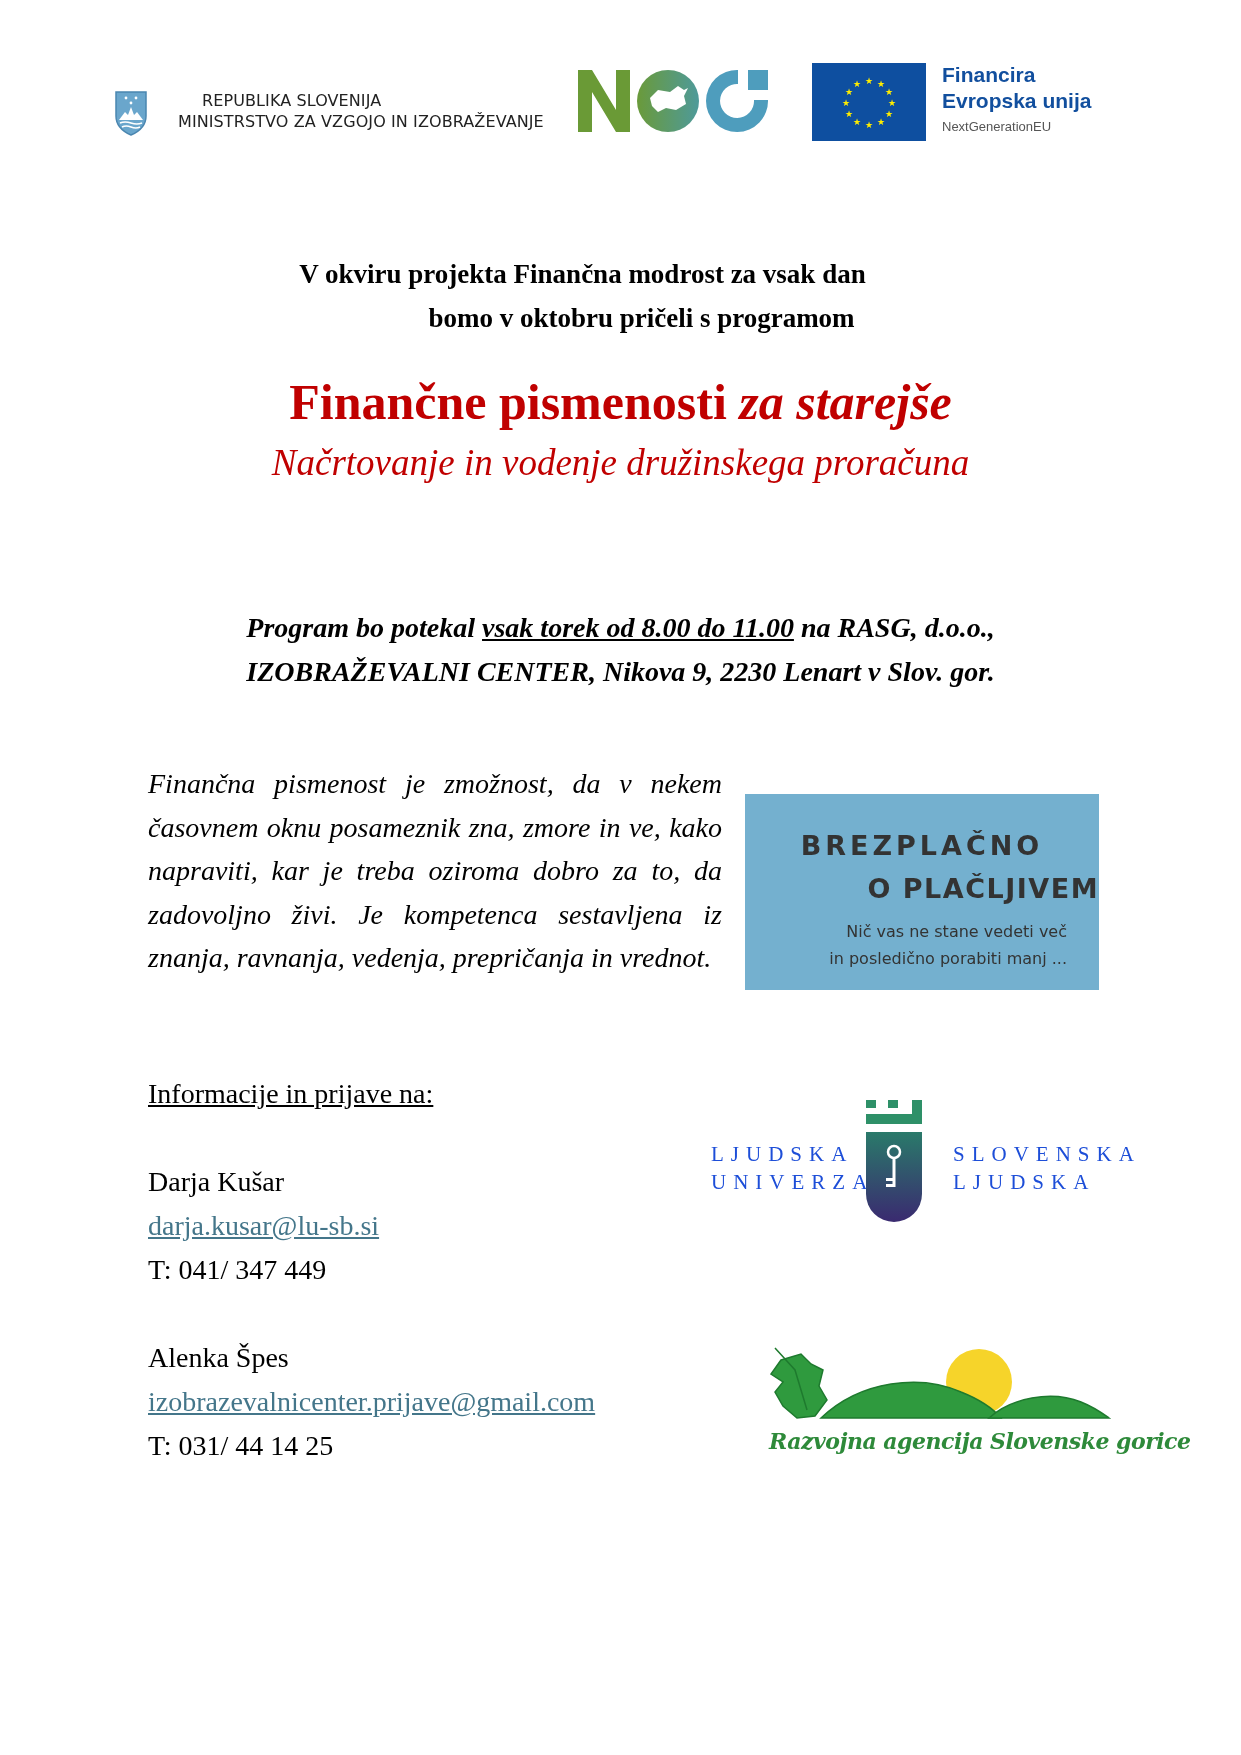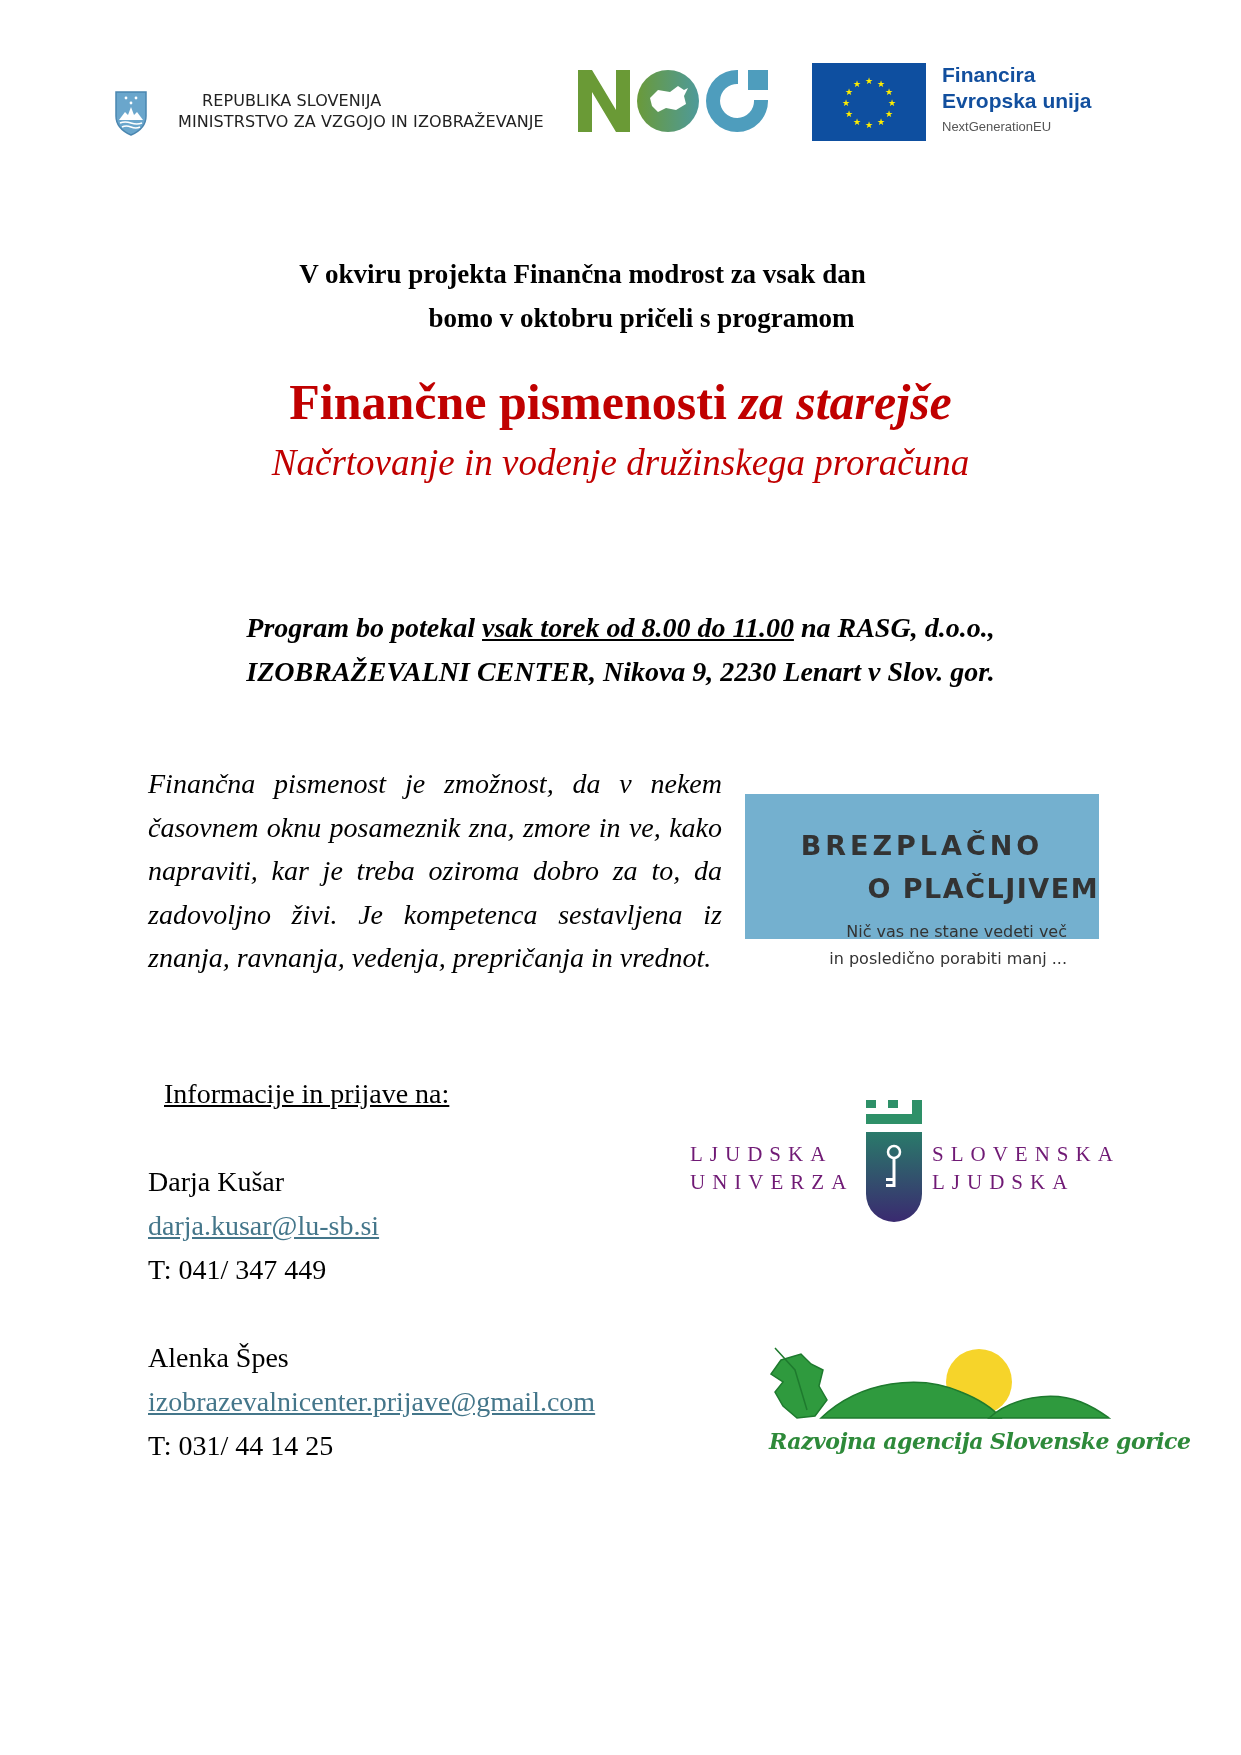--- a/index.html
+++ b/index.html
@@ -30,33 +30,33 @@
 
     .title { left: 0; width: 1241px; top: 372px; text-align: center; color: #c00000; font-size: 50px; font-weight: bold; line-height: 60px; }
     .title .tz { font-style: italic; }
     .subtitle { left: 0; width: 1241px; top: 440px; text-align: center; color: #c00000; font-size: 37px; font-style: italic; line-height: 46px; }
 
     .program { left: 0; width: 1241px; top: 606px; text-align: center; font-style: italic; font-weight: bold; font-size: 28px; line-height: 44px; }
     .program .u { text-decoration: underline; }
 
     .desc { left: 148px; top: 762px; width: 574px; font-style: italic; font-size: 28px; line-height: 43.5px; text-align: justify; text-align-last: left; }
 
-    .promo { left: 745px; top: 794px; width: 354px; height: 145px; background: #74b0cf; }
+    .promo { left: 745px; top: 794px; width: 354px; height: 196px; background: #74b0cf; }
     .promo .h { position: absolute; left: 0; width: 354px; top: 30px; text-align: center; font-family: "DejaVu Sans", sans-serif; font-weight: bold; color: #333; font-size: 27px; line-height: 43px; letter-spacing: 4px; }
     .promo .h .p2 { letter-spacing: 1.5px; text-align: right; }
     .promo .s { position: absolute; right: 32px; top: 124px; text-align: right; font-family: "DejaVu Sans", sans-serif; color: #333; font-size: 16px; line-height: 27px; }
 
     .contacts { left: 148px; top: 1072px; font-size: 28px; line-height: 44px; }
-    .contacts .heading { text-decoration: underline; display: block; margin-left: 16px; }
+    .contacts .heading { text-decoration: underline; display: block; }
     .contacts .blk { display: block; }
     .contacts .gap { display: block; height: 44px; }
     .contacts a { color: #44768a; text-decoration: underline; display: block; }
 
     .lu-logo { left: 688px; top: 1100px; width: 418px; height: 124px; }
-    .lu-left, .lu-right { position: absolute; top: 40px; font-family: "Liberation Serif", serif; color: #701a75; font-size: 21px; line-height: 28px; letter-spacing: 7px; }
+    .lu-left, .lu-right { position: absolute; top: 40px; font-family: "Liberation Serif", serif; color: #1d4ed8; font-size: 21px; line-height: 28px; letter-spacing: 7px; margin-left: 21px; }
     .lu-left { left: 2px; text-align: left; }
     .lu-right { left: 244px; }
     .lu-shield { position: absolute; left: 178px; top: 0; width: 56px; height: 122px; }
 
     .rasg-logo { left: 740px; top: 1340px; width: 350px; height: 130px; margin-left: 21px; }
     .rasg-text { position: absolute; left: 8px; top: 88px; font-family: "DejaVu Serif", serif; font-style: italic; color: #2e8a3a; font-size: 22px; font-weight: bold; letter-spacing: -0.5px; white-space: nowrap; }
   </style>
 </head>
 <body>
 

